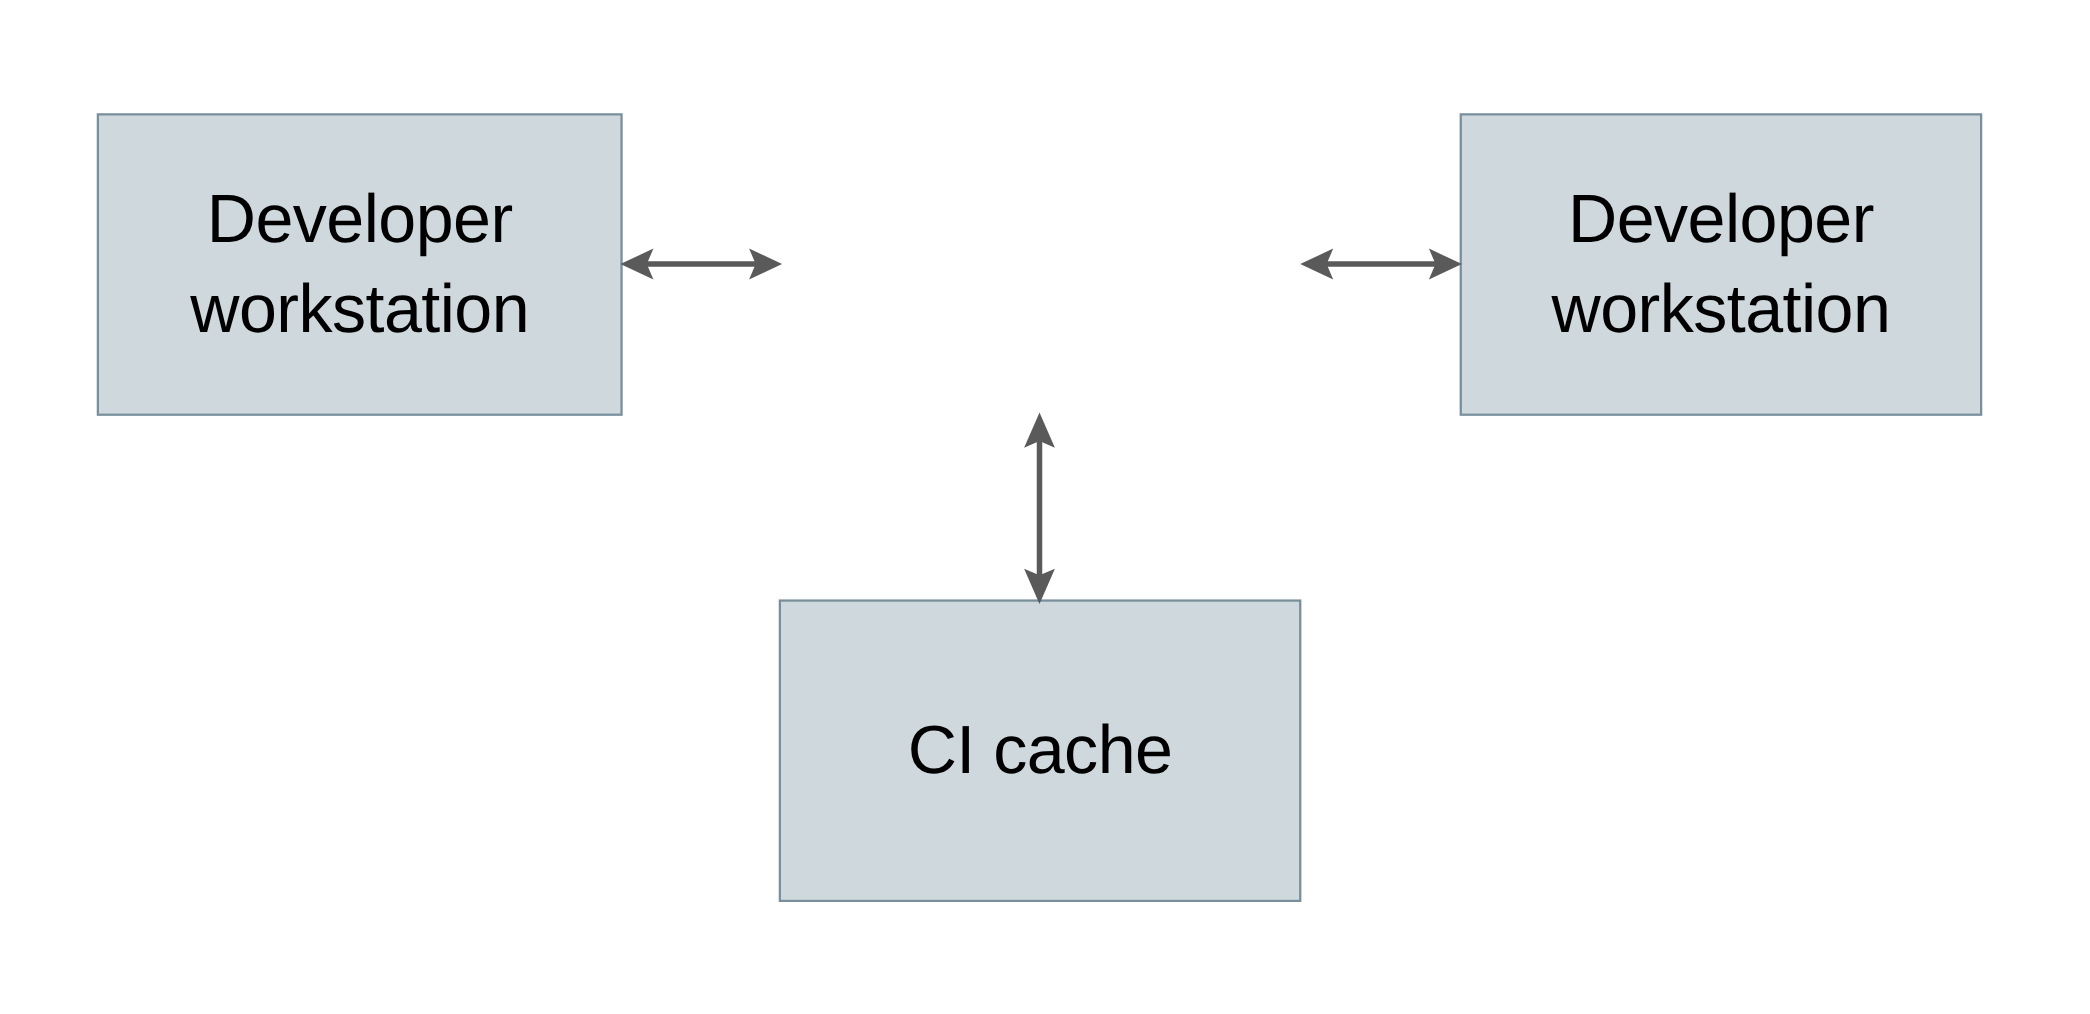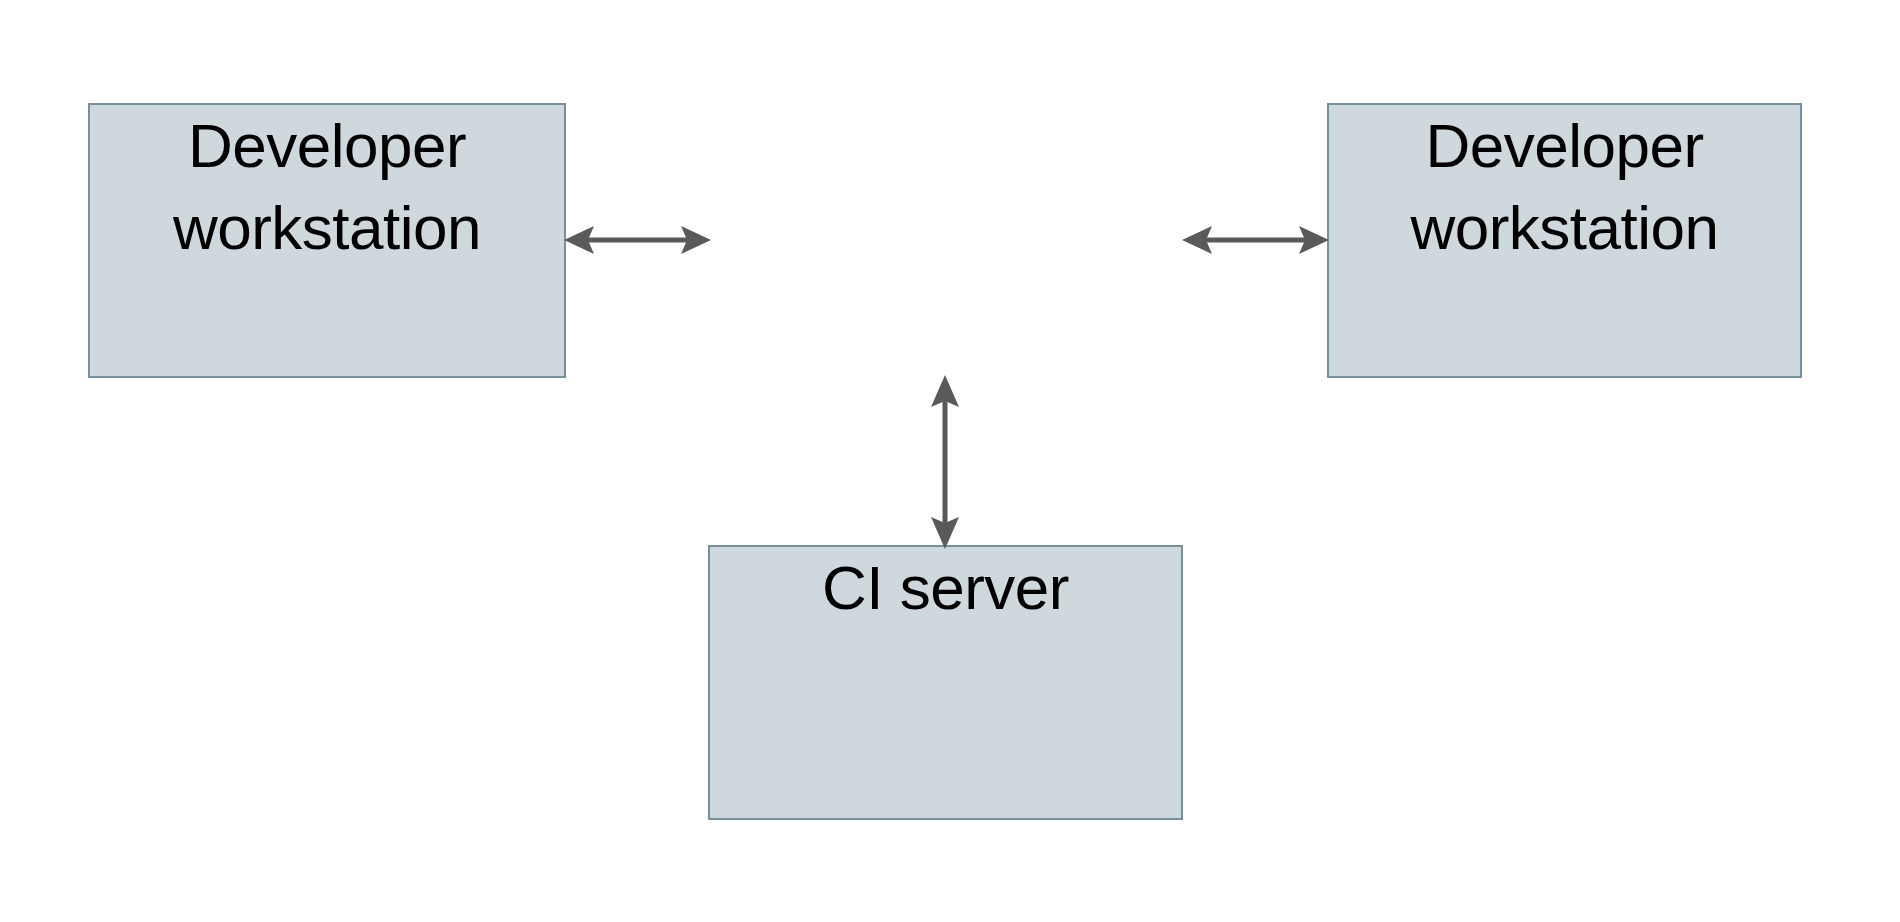--- a/index.html
+++ b/index.html
@@ -17,21 +17,21 @@
     height: 922px;
     background: #ffffff;
     overflow: hidden;
   }
   .node {
     position: absolute;
     box-sizing: border-box;
     background: #cfd8dc;
     border: 2px solid #78909c;
     display: flex;
-    align-items: flex-start;
+    align-items: center;
     justify-content: center;
     text-align: center;
   }
   .node-label {
     font-family: "Liberation Sans", sans-serif;
     font-size: 62px;
     line-height: 1.32;
     color: #000000;
     letter-spacing: -0.5px;
     white-space: pre-line;
@@ -60,21 +60,21 @@
 workstation</span>
   </div>
 
 
   <div class="node" id="node-dev-right">
     <span class="node-label">Developer
 workstation</span>
   </div>
 
   <div class="node" id="node-ci">
-    <span class="node-label">CI server</span>
+    <span class="node-label">CI cache</span>
   </div>
 
   <div class="edge" id="edge-left-cache">
     <svg width="155" height="50" viewBox="0 0 155 50">
       <line x1="26" y1="25" x2="129" y2="25" stroke="#5a5a5a" stroke-width="5"></line>
       <polygon points="4,25 34,11 28,25 34,39" fill="#5a5a5a"></polygon>
       <polygon points="151,25 121,11 127,25 121,39" fill="#5a5a5a"></polygon>
     </svg>
   </div>
 

